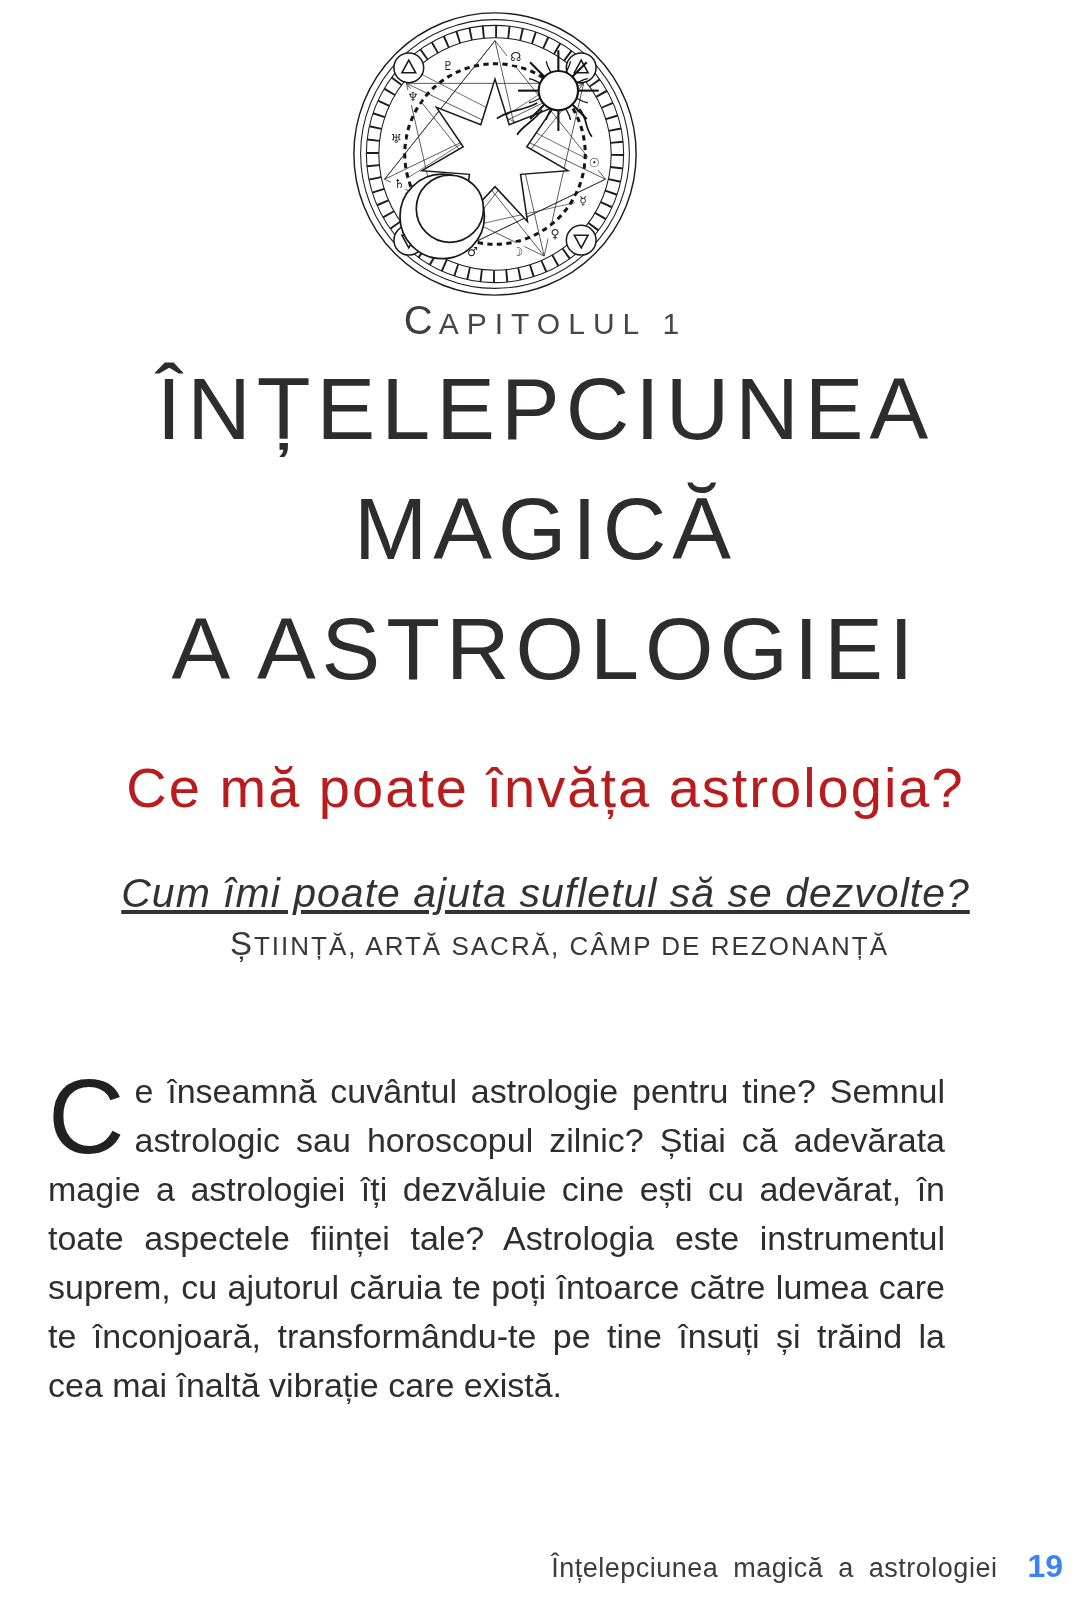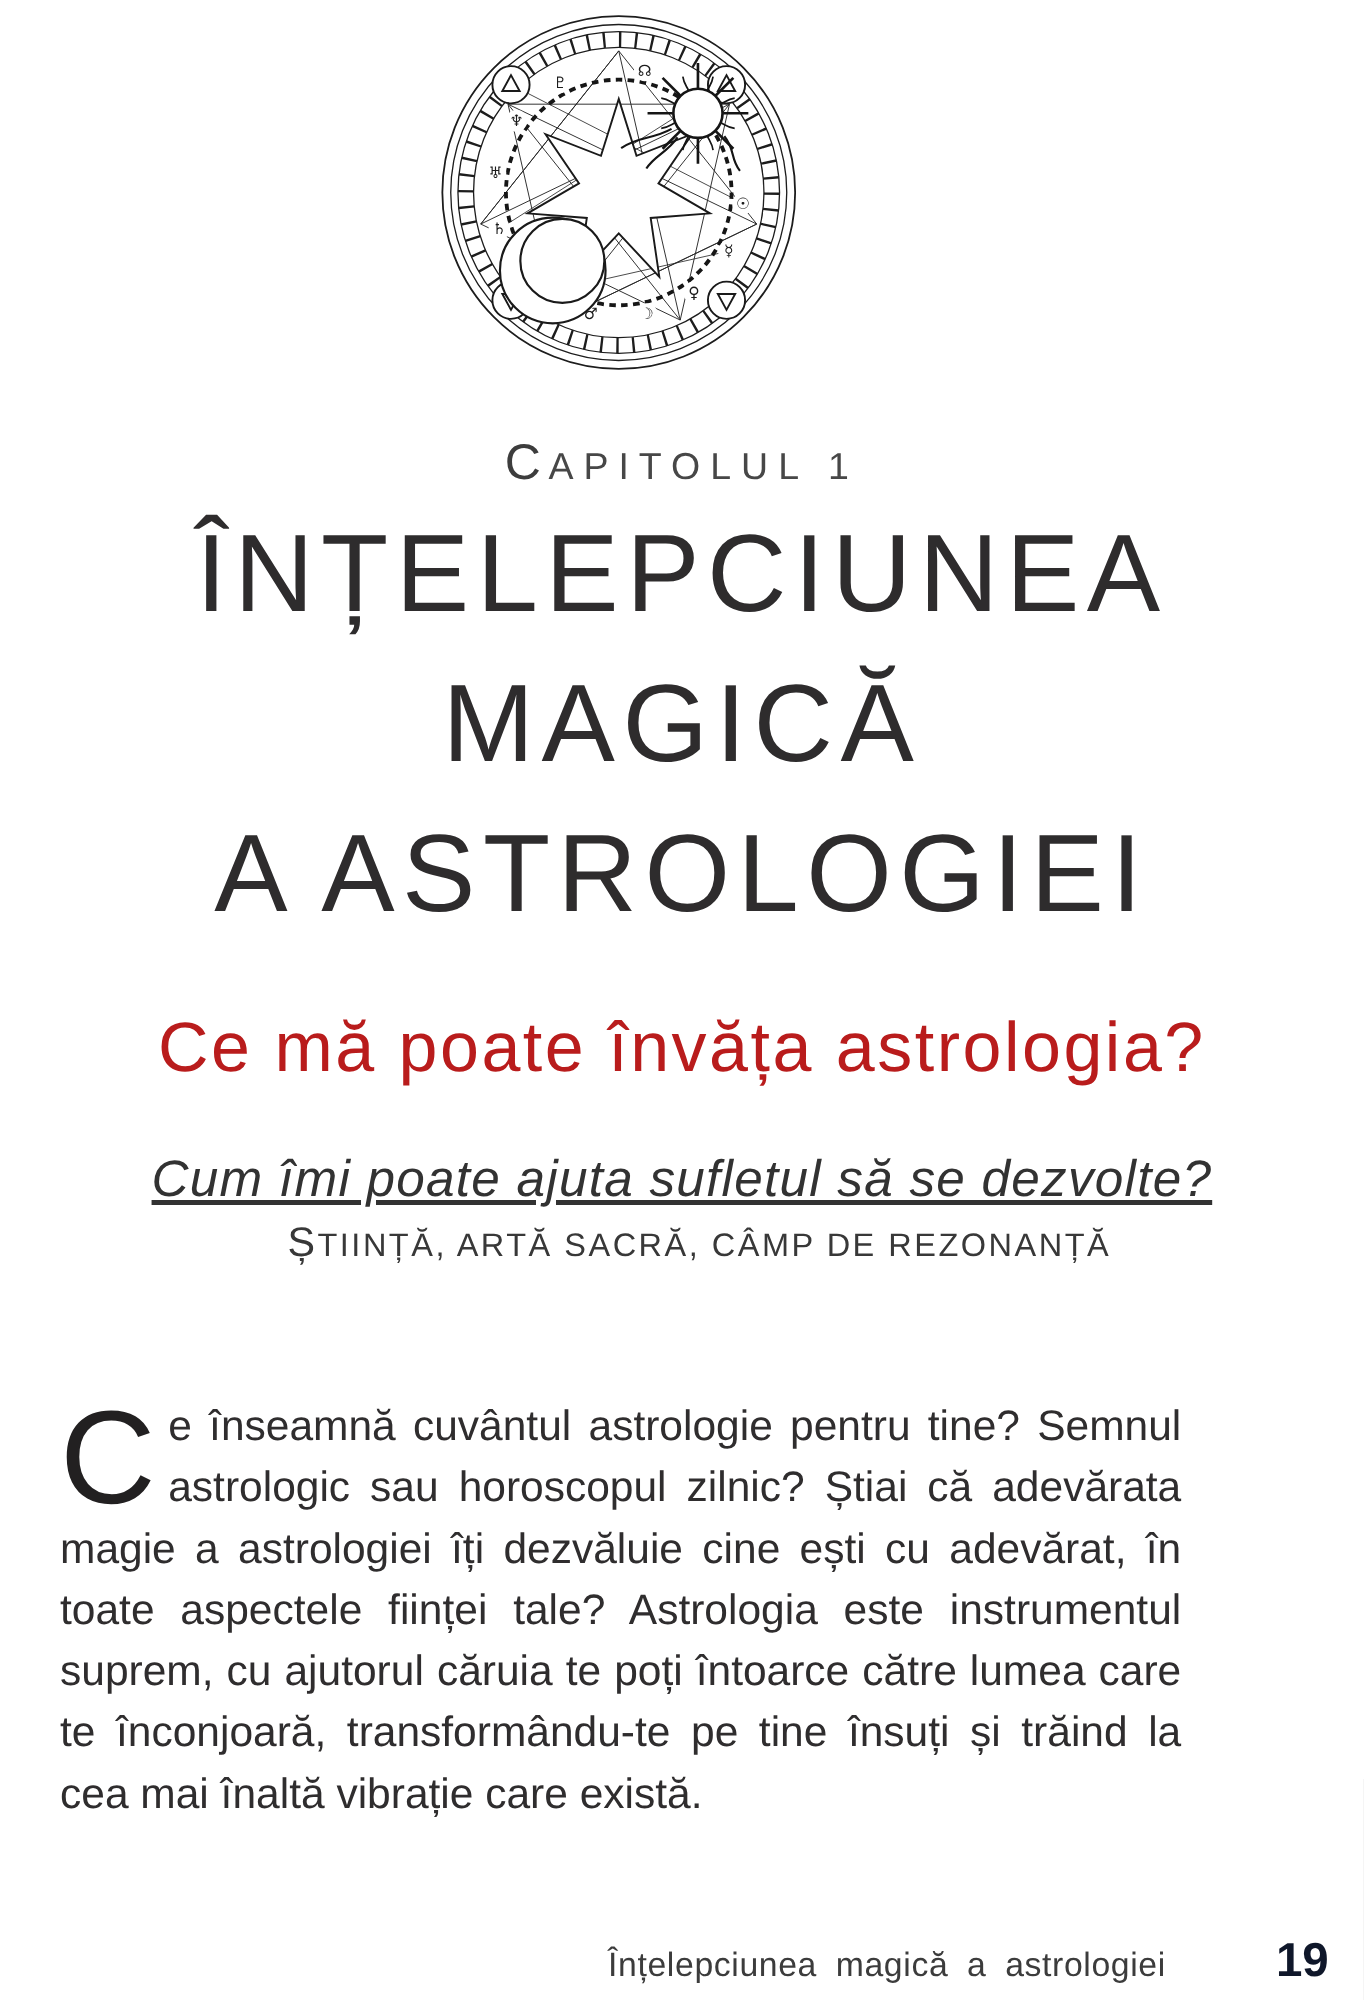--- a/index.html
+++ b/index.html
@@ -15,21 +15,20 @@
     color: #2b2b2b;
   }
   .emblem-wrap {
     margin: 10px 0 0 351px;
     width: 288px;
     height: 288px;
   }
   .emblem-wrap svg { width: 100%; height: 100%; }
 
   .chapter-label {
-    margin-top: 50px;
     text-align: center;
     font-weight: 300;
     font-size: 30px;
     letter-spacing: 8px;
     color: #474747;
   }
   .chapter-label .initial {
     font-size: 40px;
     letter-spacing: 6px;
     color: #3d3d3d;
@@ -90,33 +89,33 @@
   }
 
   .footer {
     position: absolute;
     top: 1548px;
     left: 0;
     right: 28px;
     display: flex;
     justify-content: flex-end;
     align-items: baseline;
-    gap: 88px;
+    gap: 30px;
   }
   .running-title {
     font-weight: 300;
     font-size: 27px;
     letter-spacing: 0.5px;
     word-spacing: 7px;
     color: #3c3c3c;
   }
   .page-number {
     font-weight: 600;
-    font-size: 38px;
-    color: #0f172a;
+    font-size: 32px;
+    color: #3b82f6;
   }
 
   .emblem-wrap text {
     font-family: "DejaVu Sans", sans-serif;
     font-size: 13px;
     fill: #1c1c1c;
   }
 </style>
 </head>
 <body>

